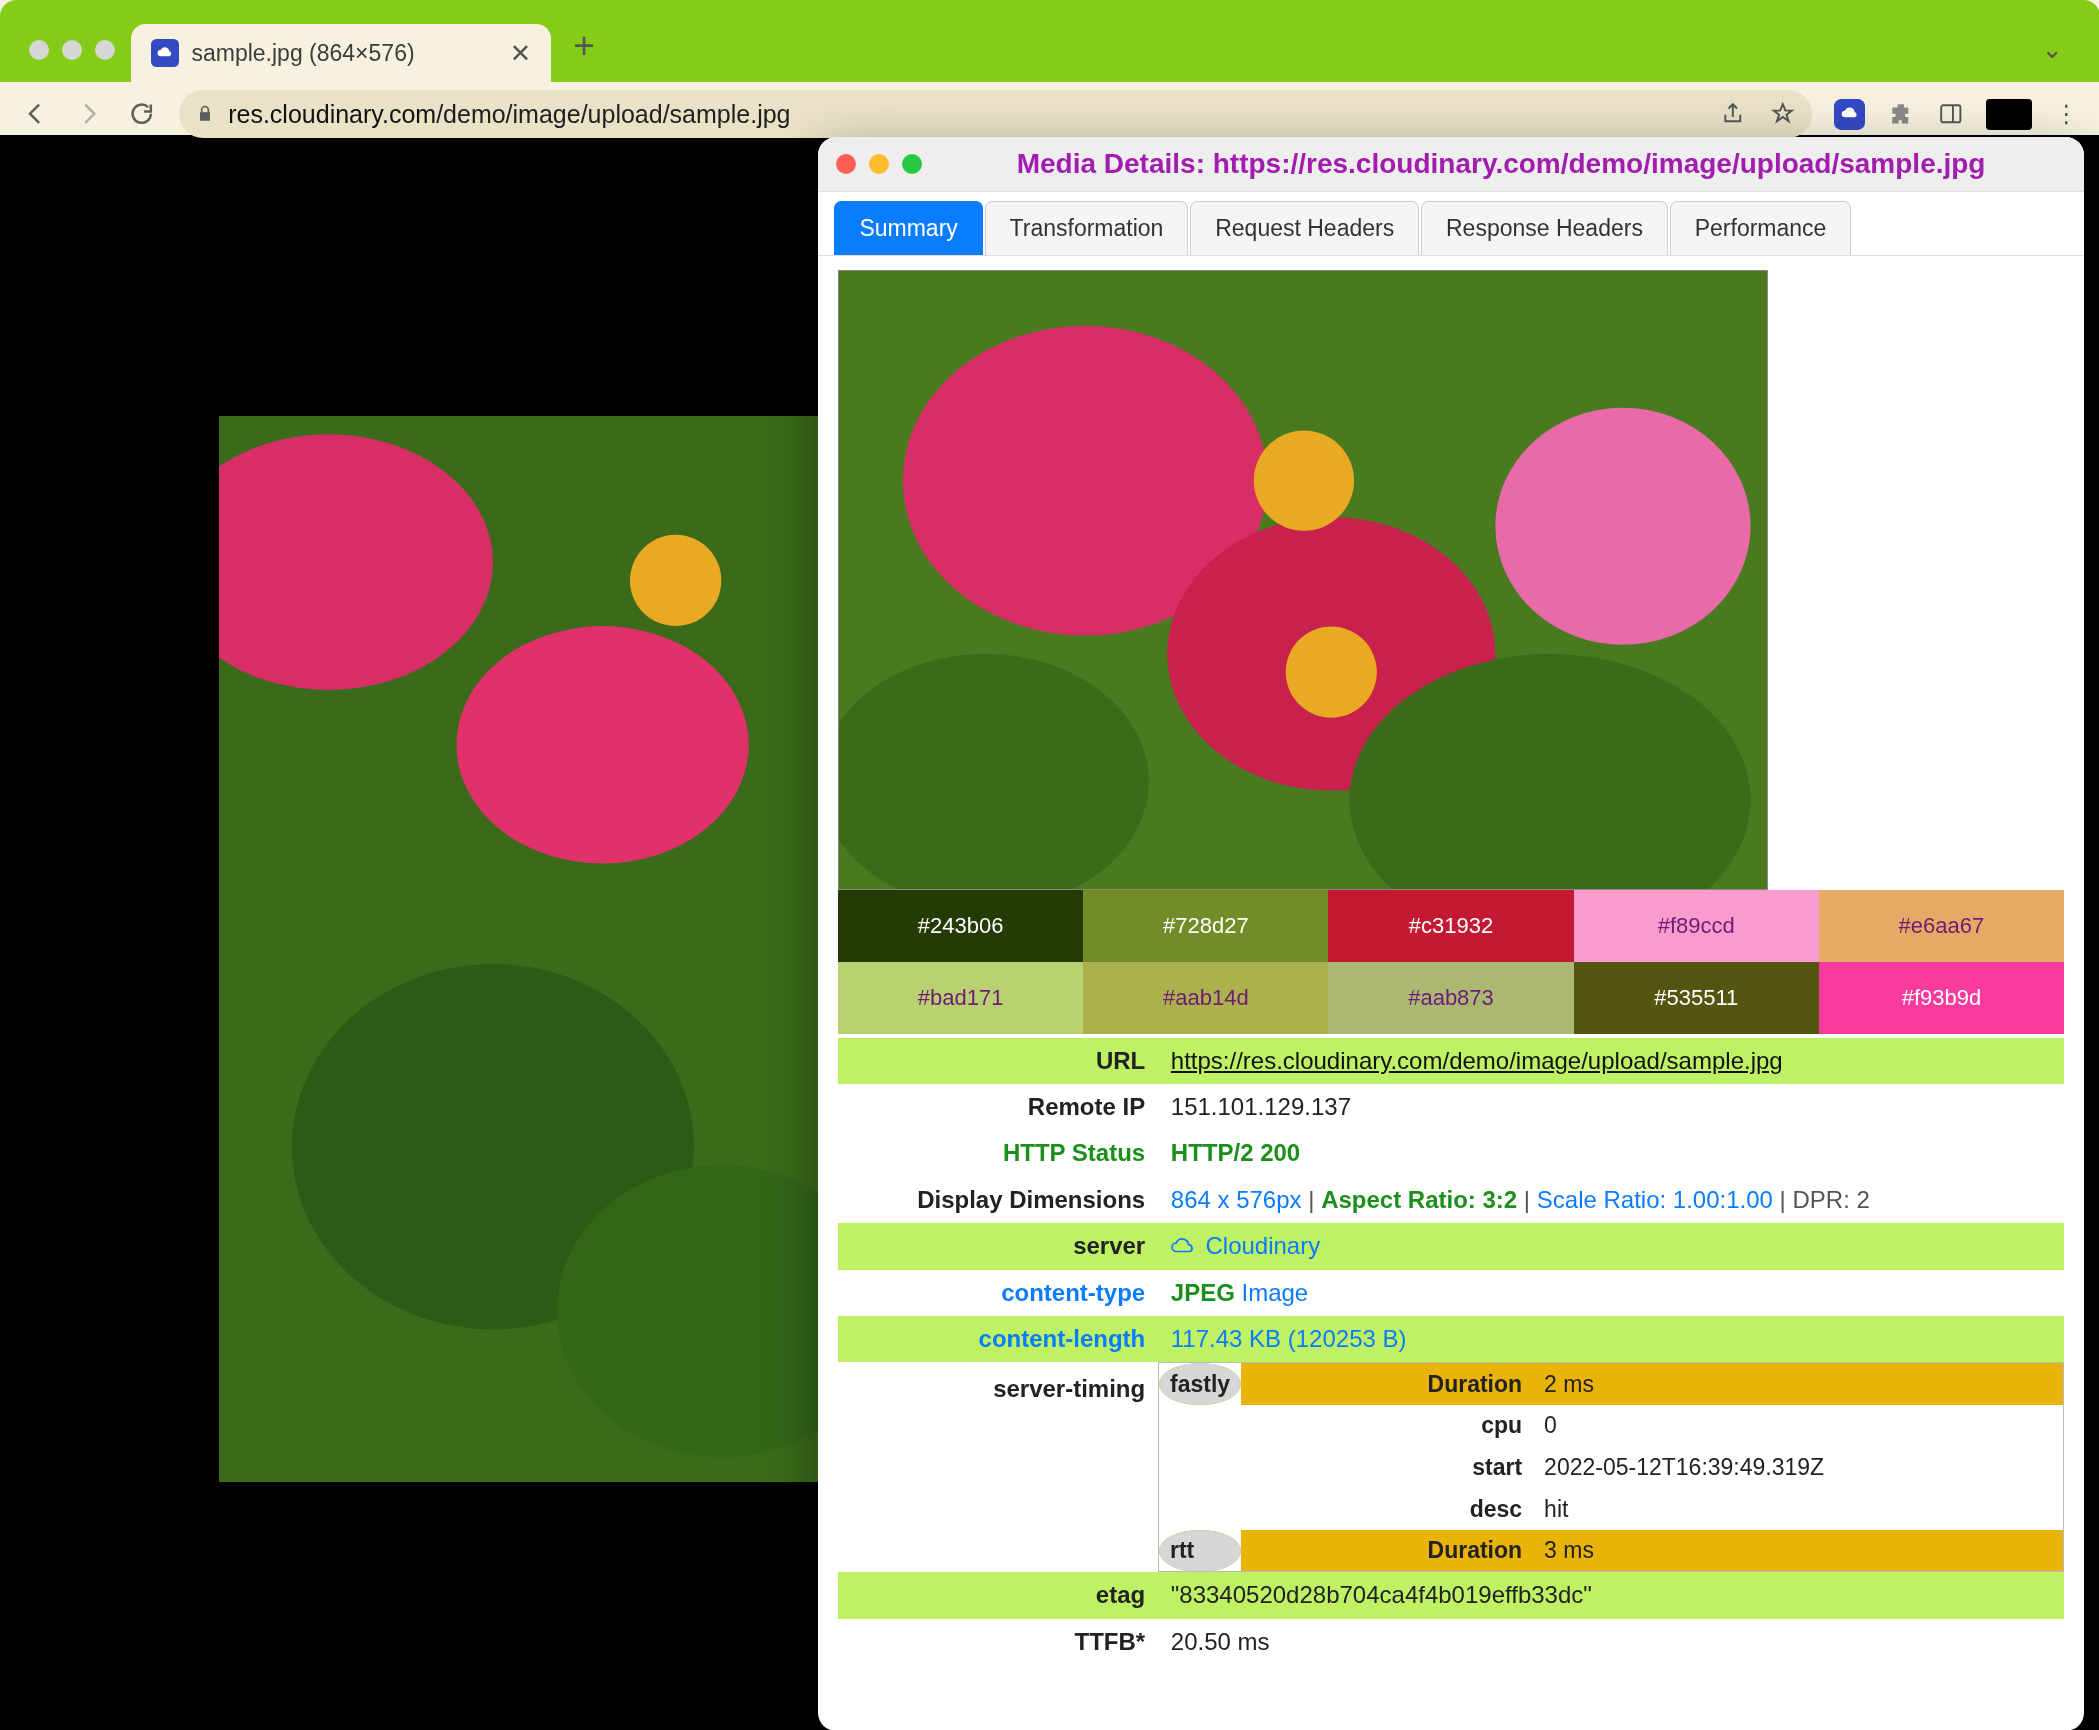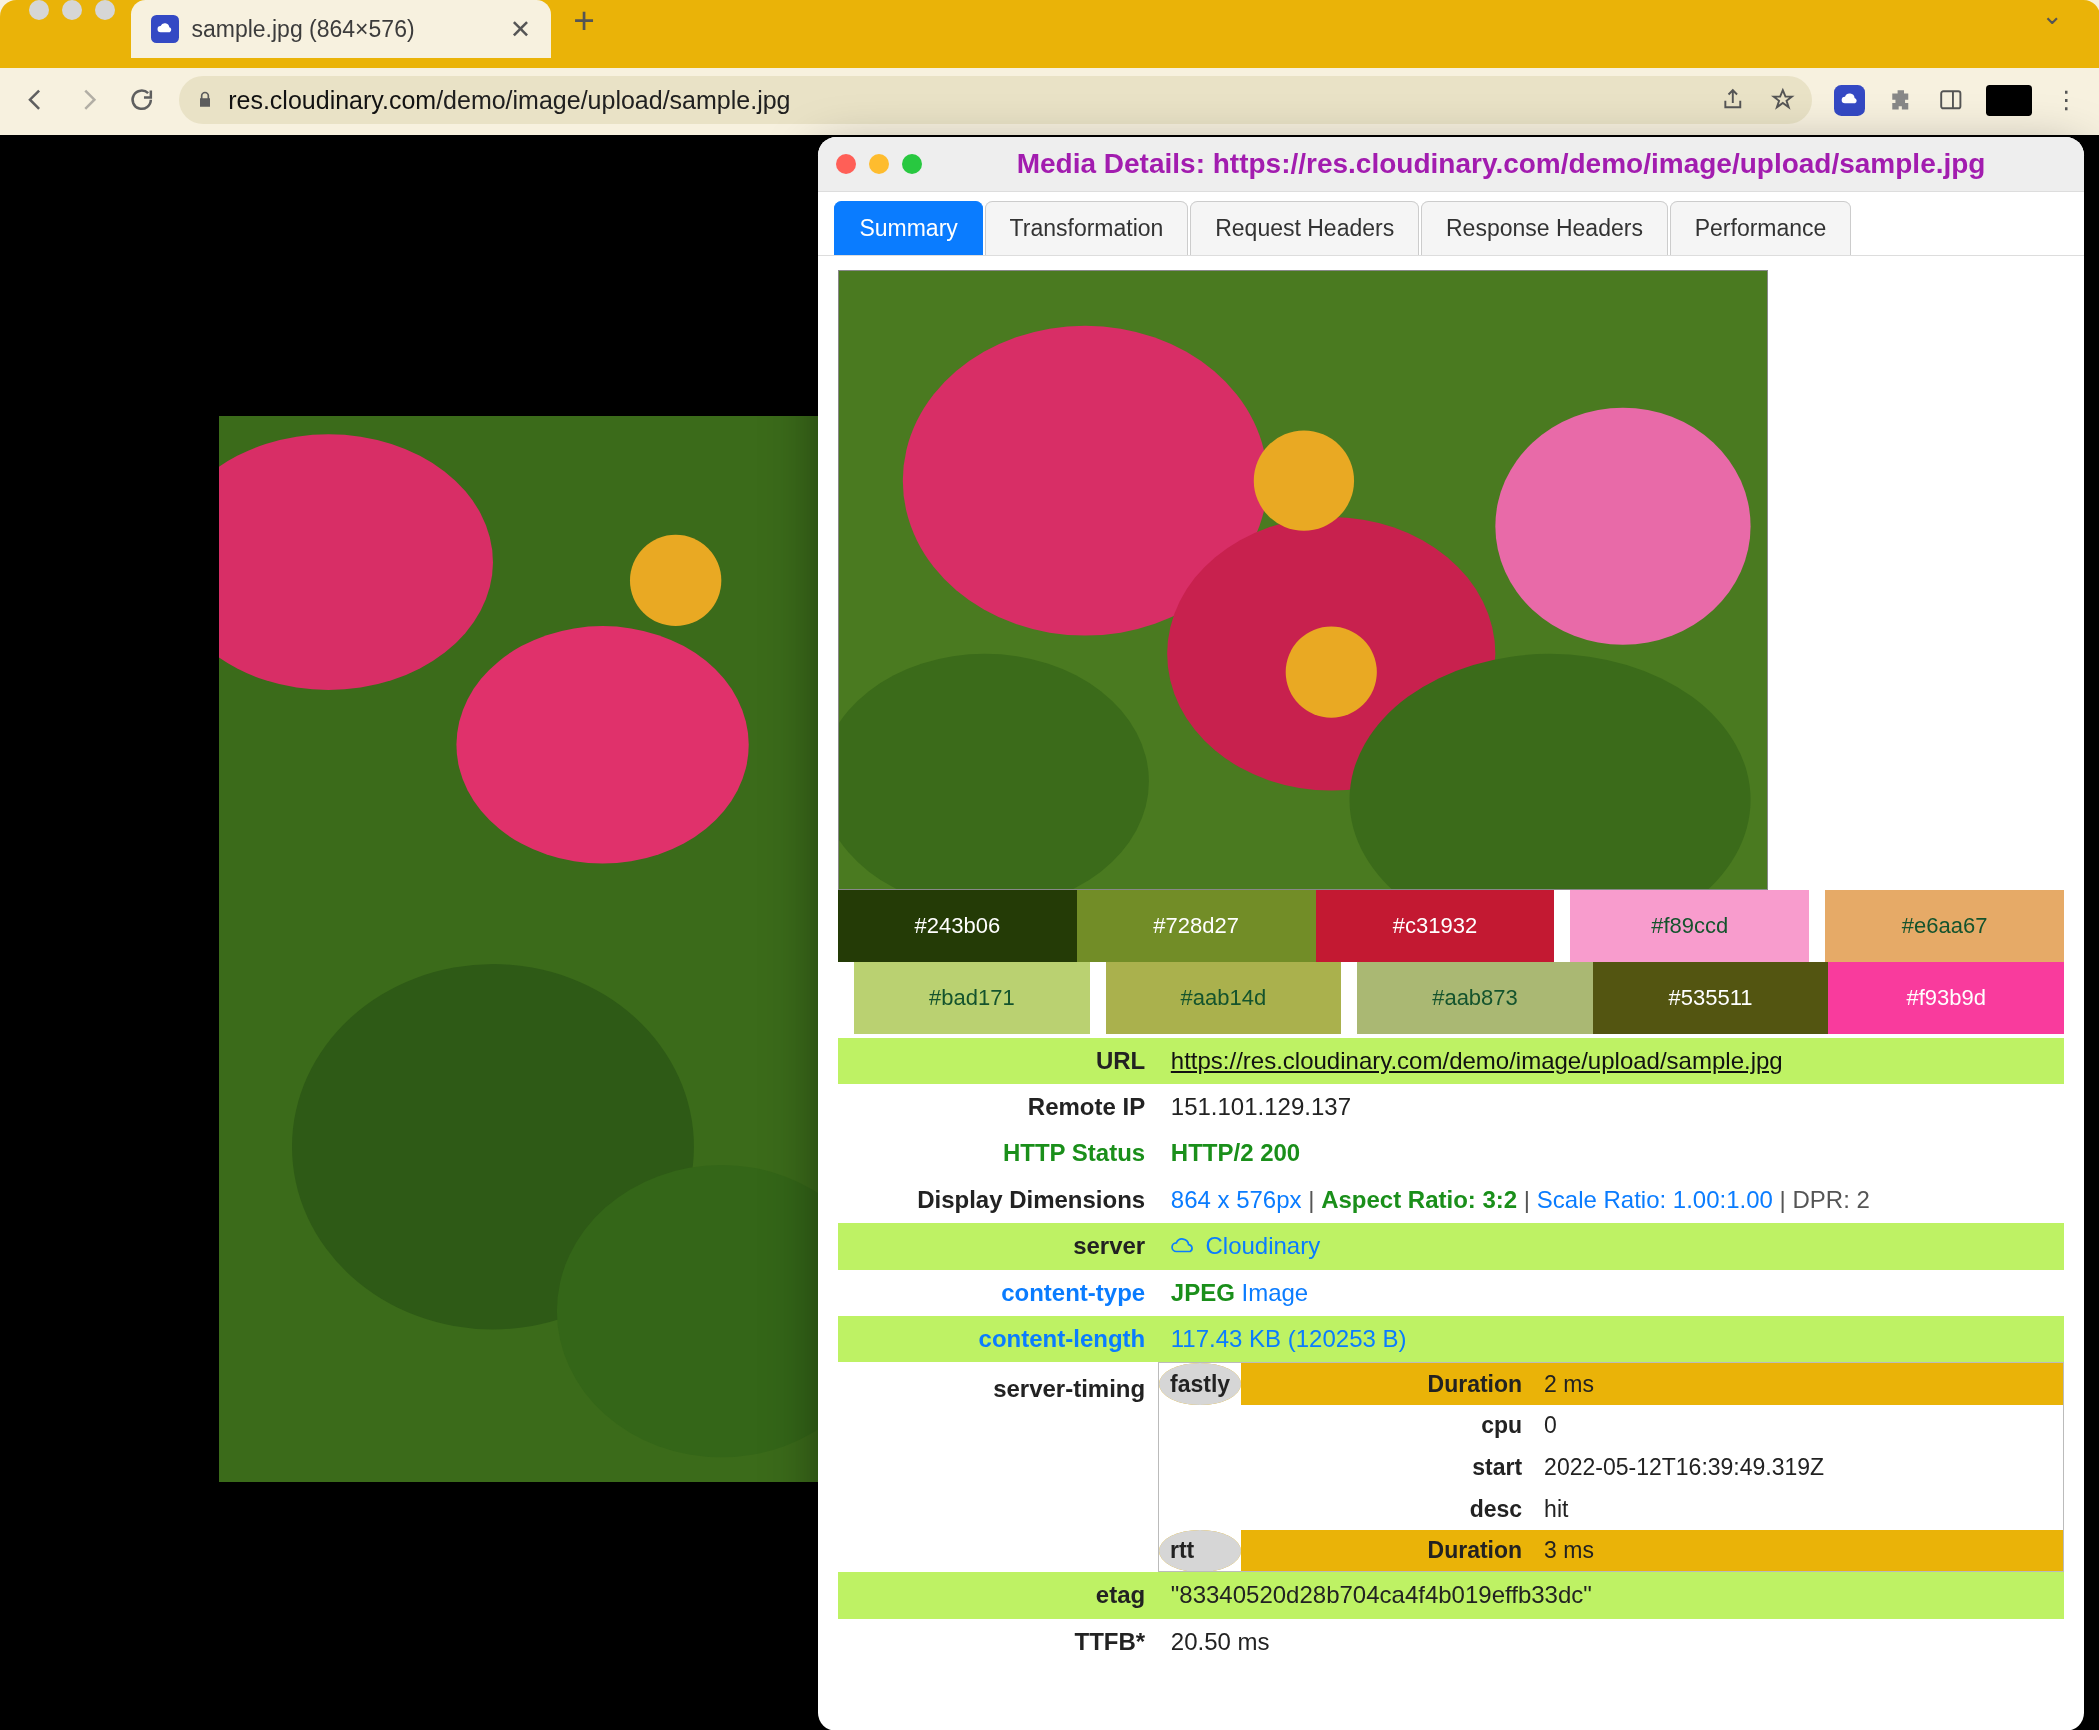--- a/index.html
+++ b/index.html
@@ -1,20 +1,20 @@
 <!DOCTYPE html>
 <html style="font-size:14.6px"><head>
 <meta charset="utf-8">
 <style>
   * { box-sizing: border-box; margin: 0; padding: 0; }
   html, body { width: 2100px; height: 1731px; font-family: -apple-system, "Helvetica Neue", Arial, sans-serif; background: #fff; }
   
   .browser { width: 2100px; height: 1731px; position: relative; background: #000; }
   .chrome-top { position: absolute; left: 0; top: 0; right: 0; height: 135px; background: #f7f1df; z-index: 1; }
-  .tabstrip { height: 68px; display: flex; align-items: flex-start; padding-left: 18.3px; background: #eab308; border-top-left-radius: 16.4px; border-top-right-radius: 16.4px; }
+  .tabstrip { height: 82px; display: flex; align-items: flex-end; padding-left: 18.3px; background: #84cc16; border-top-left-radius: 16.4px; border-top-right-radius: 16.4px; }
   .traffic { display: flex; gap: 12.8px; padding: 0 16.4px 22px 11px; }
   .tl { width: 20px; height: 20px; border-radius: 50%; background: #d6d6d6; }
   .tab { display: flex; align-items: center; gap: 12.8px; height: 58px; background: #f7f1df; border-top-left-radius: 14.6px; border-top-right-radius: 14.6px; padding: 0 20px; min-width: 420px; }
   .tab .favicon { width: 27.4px; height: 27.4px; background: #3449c4; border-radius: 5.5px; display:flex; align-items:center; justify-content:center; }
   .tab .favicon svg { width: 18.3px; height: 18.3px; }
   .tab .title { font-size: 23px; color: #3c3c3c; flex: 1; white-space: nowrap; overflow: hidden; text-overflow: ellipsis; }
   .tab .close { font-size: 25.6px; color: #555; }
   .newtab { font-size: 37px; color: #555; padding: 0 22px 14.6px 22px; }
   .tabstrip-right { margin-left: auto; padding: 0 37px 18.3px 0; }
   .chev { font-size: 25.6px; color: #555; }
@@ -45,21 +45,21 @@
   .mac-dot.r { background:#ff5f57; } .mac-dot.y { background:#febc2e; } .mac-dot.g { background:#28c840; }
   .panel-title { flex:1; text-align:center; font-size:28px; font-weight:600; color:#a21caf; }
   .panel-tabs { display:flex; padding:9.1px 16.4px 0 16.4px; gap:1.8px; border-bottom:0.9px solid #ddd; background:#fff; }
   .ptab { padding:12.8px 24px; font-size:23px; color:#333; border:0.9px solid #ccc; border-bottom:none; background:#f5f5f5; border-top-left-radius:7.3px; border-top-right-radius:7.3px; cursor:pointer; }
   .ptab.active { background:#0a7cff; color:#fff; border-color:#0a7cff; }
   .panel-body { padding:14.6px 20px 37px 20px; overflow:auto; height:calc(100% - 119px); }
   .preview-img { width:930px; height:620px; border:1.8px solid #888; display:block; }
   
   .swatch-row { display:flex; width:100%; height:72px; margin-top:0; }
   .swatch { flex:1; display:flex; align-items:center; justify-content:center; font-size:22px; font-weight:400; }
-  .swatch.dark { color:#fff; } .swatch.light { color:#14532d;margin-left:16px; }
+  .swatch.dark { color:#fff; } .swatch.light { color:#701a75; }
   
   .details { width:100%; border-collapse:collapse; margin-top:3.7px; font-size:24px; }
   .details tr.striped { background:#bef264; }
   .details td { padding:9.1px 12.8px; vertical-align:top; }
   .details td.k { width:320px; text-align:right; font-weight:600; color:#222; }
   .details td.k.blue { color:#0a7cff; }
   .details td.k.green { color:#1a8f1a; }
   .details td.v { color:#222; }
   .details a { color:#111; text-decoration:underline; }
   .green { color:#1a8f1a; font-weight:600; }

